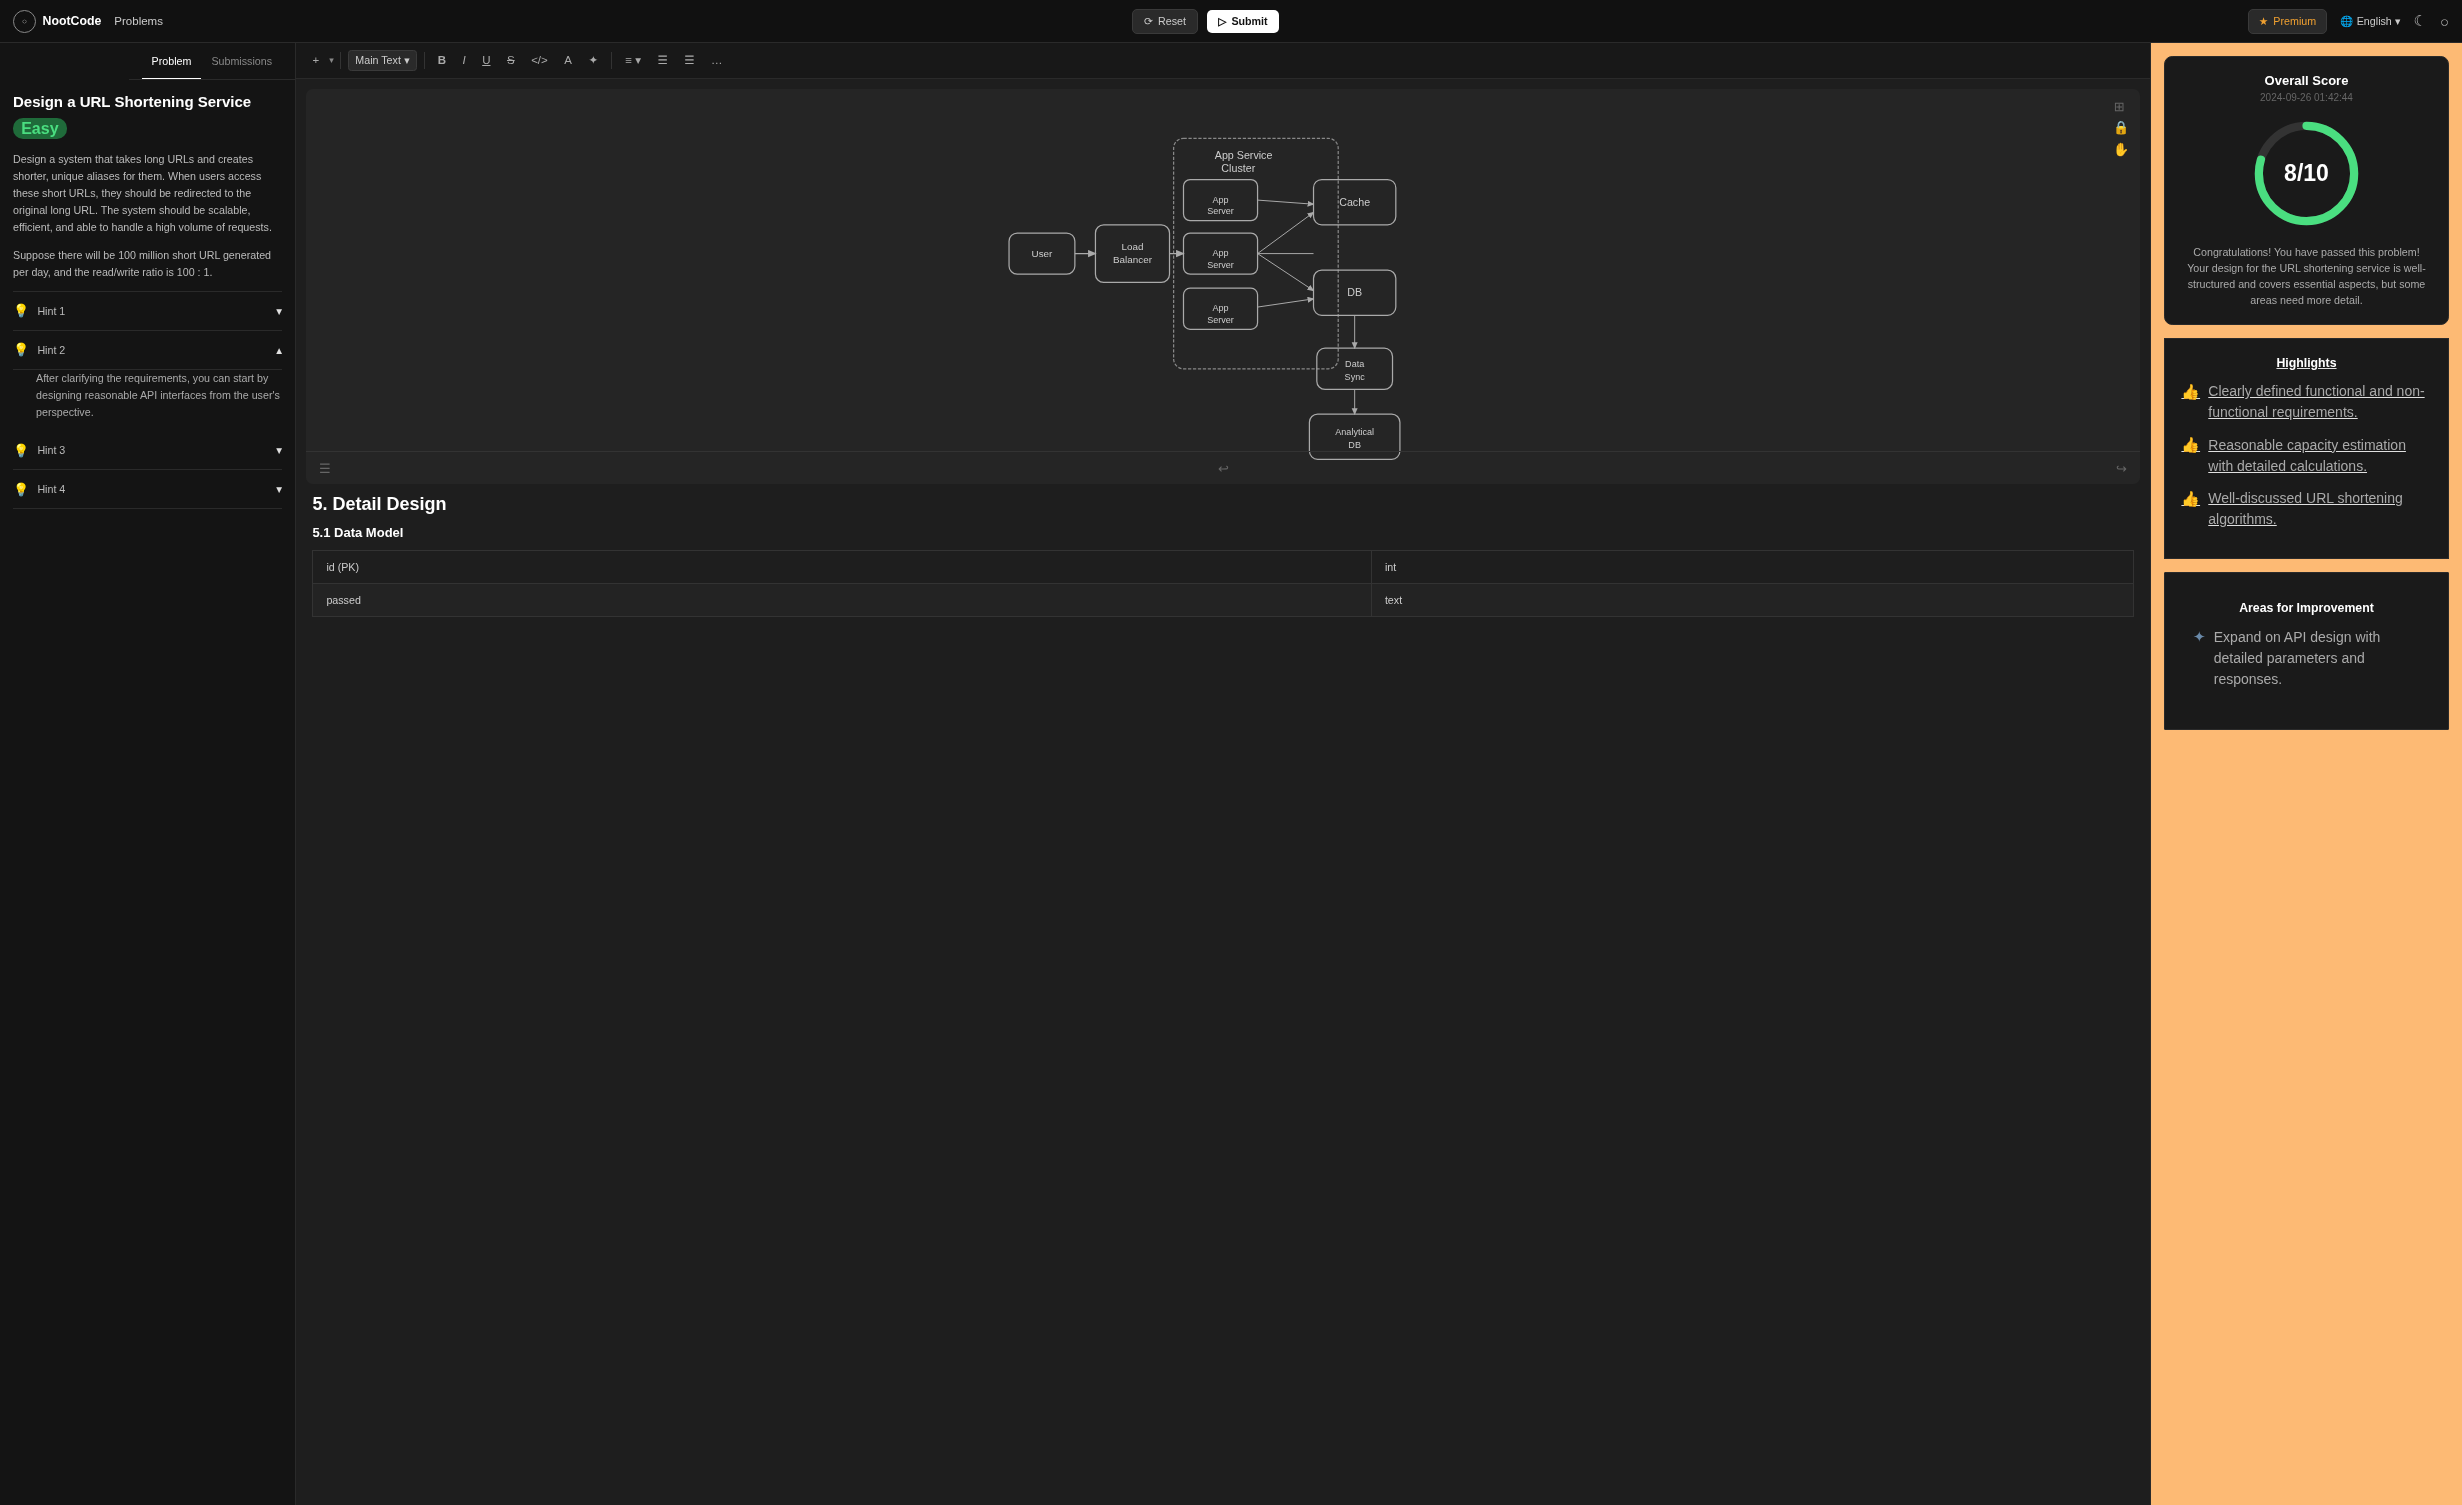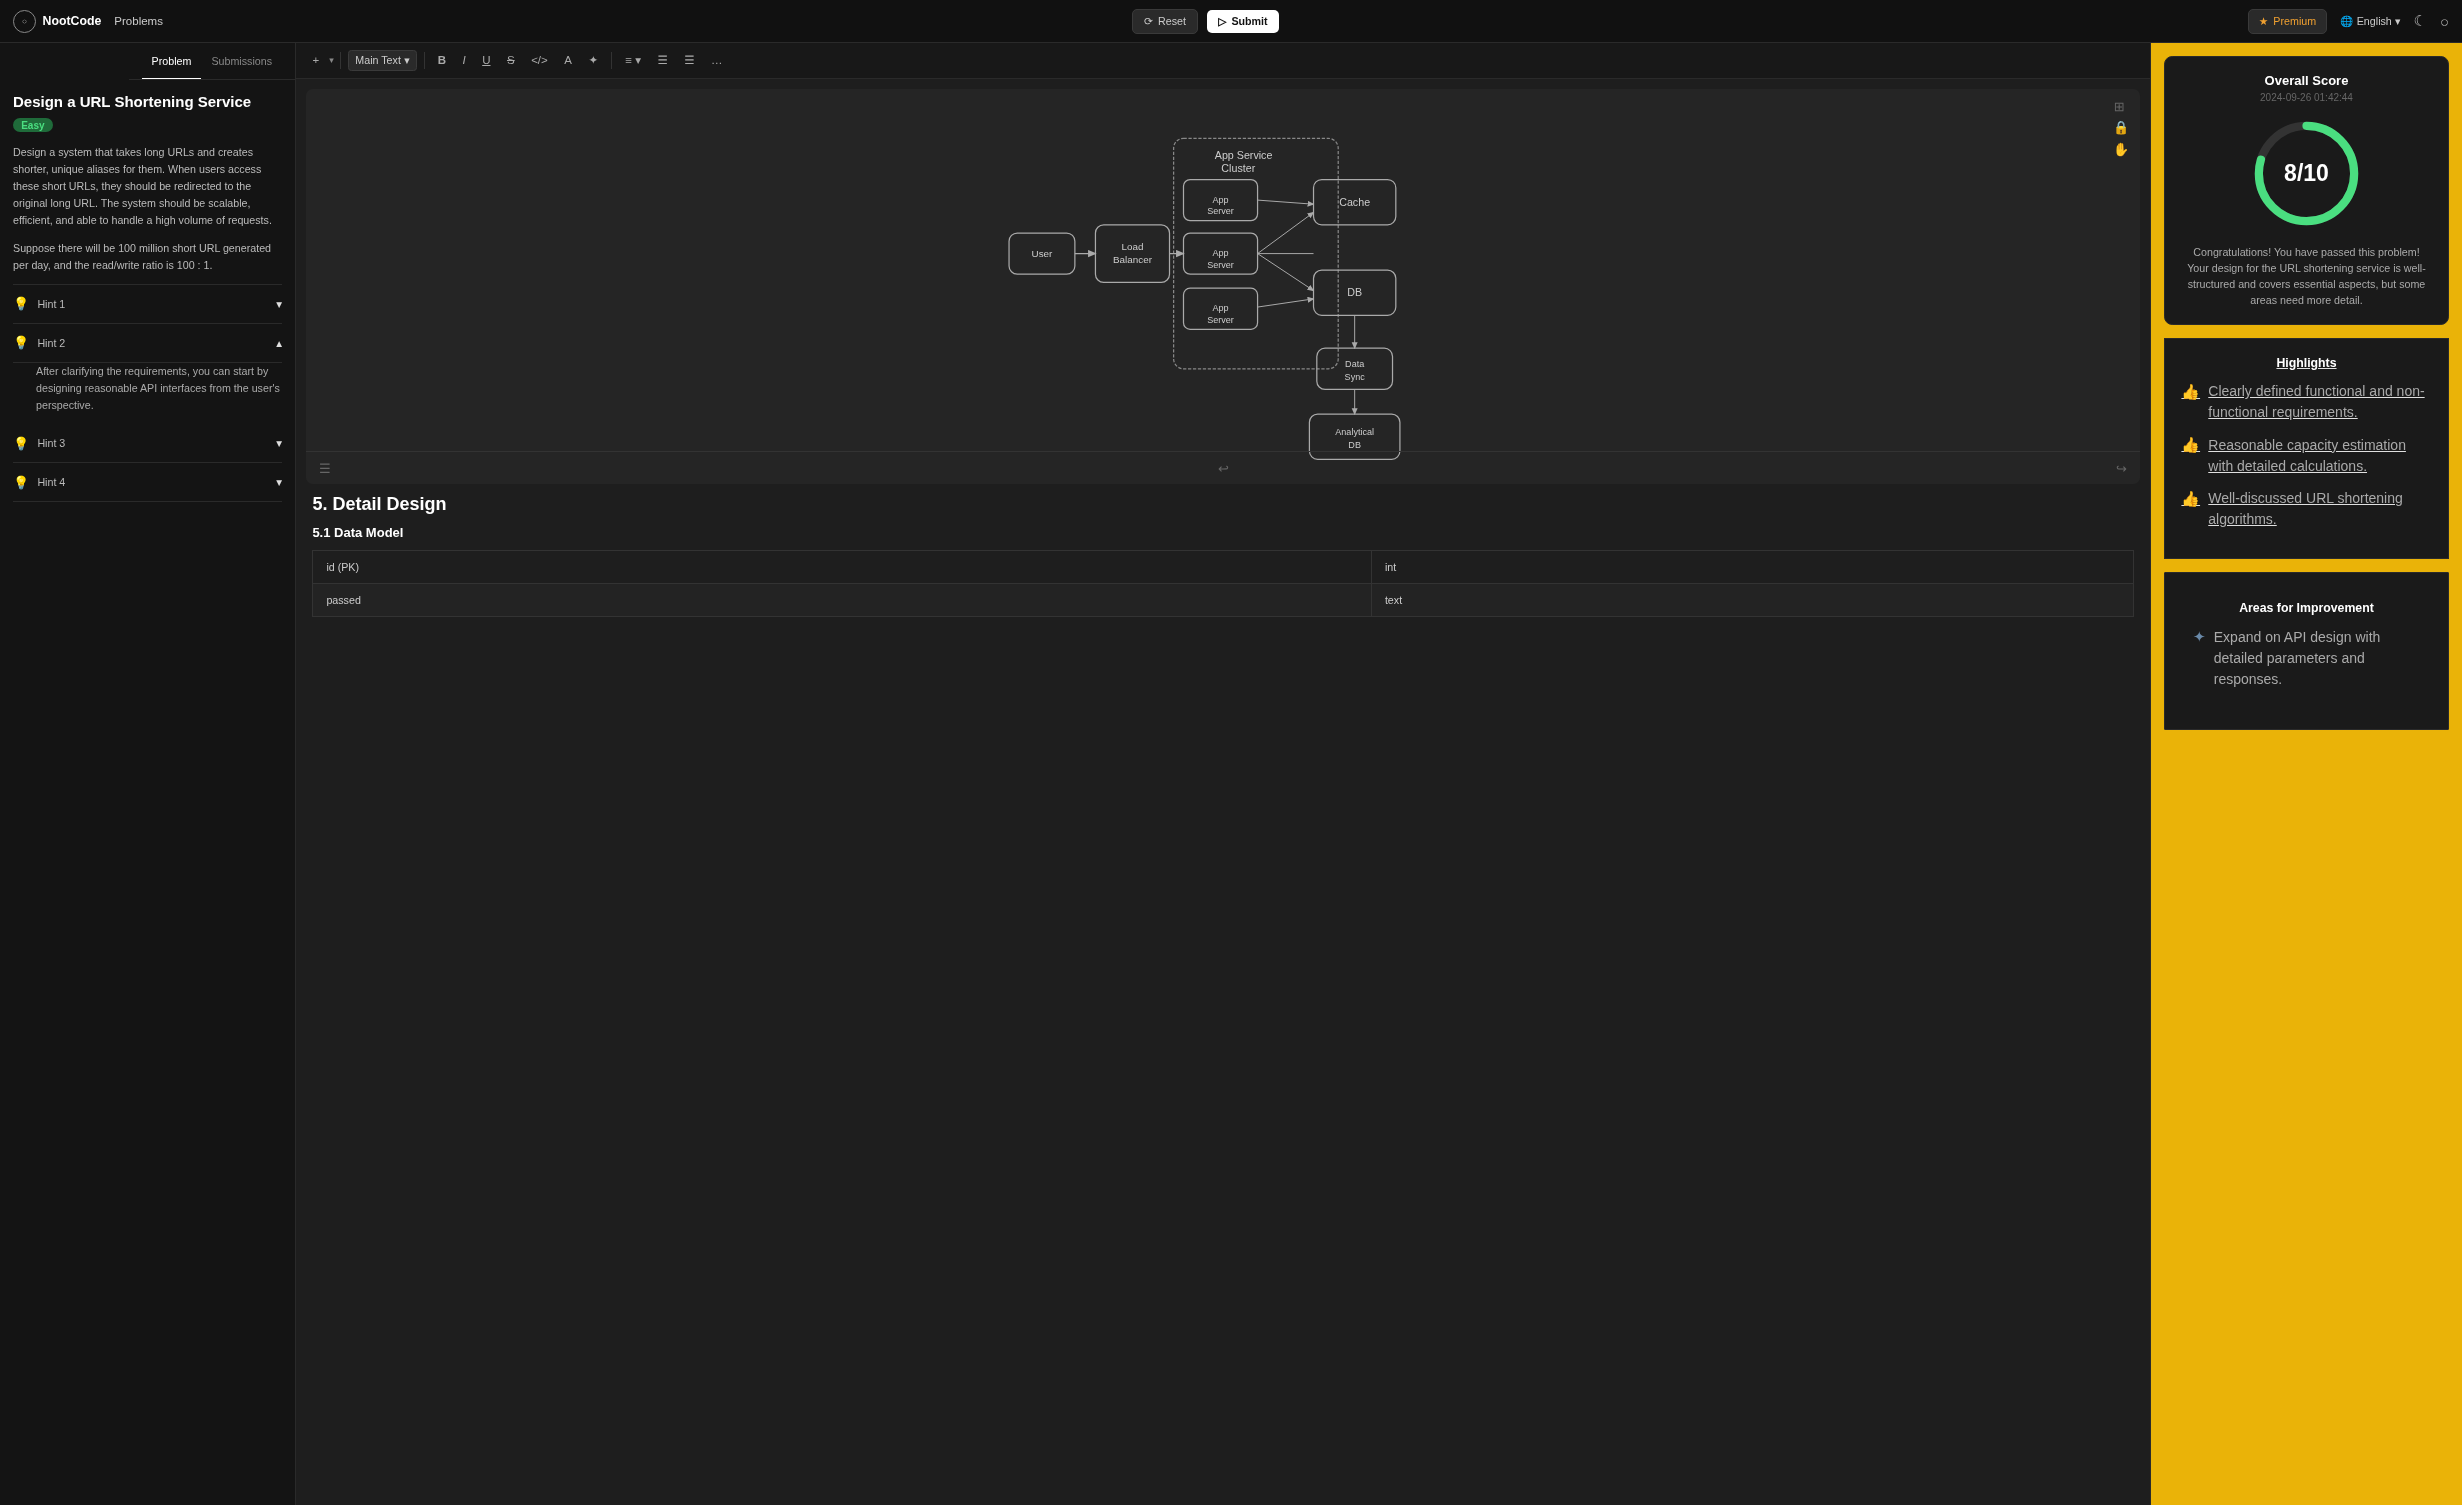--- a/index.html
+++ b/index.html
@@ -80,21 +80,21 @@
       cursor: pointer;
       font-size: 10.7px;
       color: #888;
       border-bottom: 1.6px solid transparent;
     }
     .tab.active { color: #fff; border-bottom-color: #fff; }
     .left-content { flex: 1; overflow-y: auto; padding: 13px; }
     .problem-title { font-size: 15px; font-weight: 700; color: #fff; margin-bottom: 8.2px; }
     .badge-easy {
       display: inline-block; background: #1f6b3a; color: #4ade80;
-      padding: 1.6px 8.2px; border-radius: 10px; font-size: 10px; font-weight: 600; margin-bottom: 11.5px;
+      padding: 1.6px 8.2px; border-radius: 10px; font-size: 16px; font-weight: 600; margin-bottom: 11.5px;
     }
     .problem-desc { color: #bbb; line-height: 1.6; margin-bottom: 10px; font-size: 10.7px; }
     .hint-section { border-top: 0.8px solid #2a2a2a; }
     .hint-item {
       display: flex; align-items: center; justify-content: space-between;
       padding: 11.5px 0; cursor: pointer; border-bottom: 0.8px solid #2a2a2a;
     }
     .hint-left { display: flex; align-items: center; gap: 8.2px; color: #bbb; font-size: 10.7px; }
     .hint-icon { color: #888; font-size: 13px; }
     .hint-content { padding: 0 0 10px 23px; color: #aaa; font-size: 10.7px; line-height: 1.6; }
@@ -163,21 +163,21 @@
       border: 0.8px solid #333;
       color: #ccc;
       font-size: 10.7px;
     }
     .data-table tr:nth-child(odd) td { background: #1e1e1e; }
     .data-table tr:nth-child(even) td { background: #232323; }
 
     
     .right-panel {
       width: 312px;
-      background: #eab308;
+      background: #fdba74;
       border-left: 0.8px solid #2a2a2a;
       overflow-y: auto;
       flex-shrink: 0;
       padding: 13px;
       display: flex;
       flex-direction: column;
       gap: 13px;
     }
 
     

